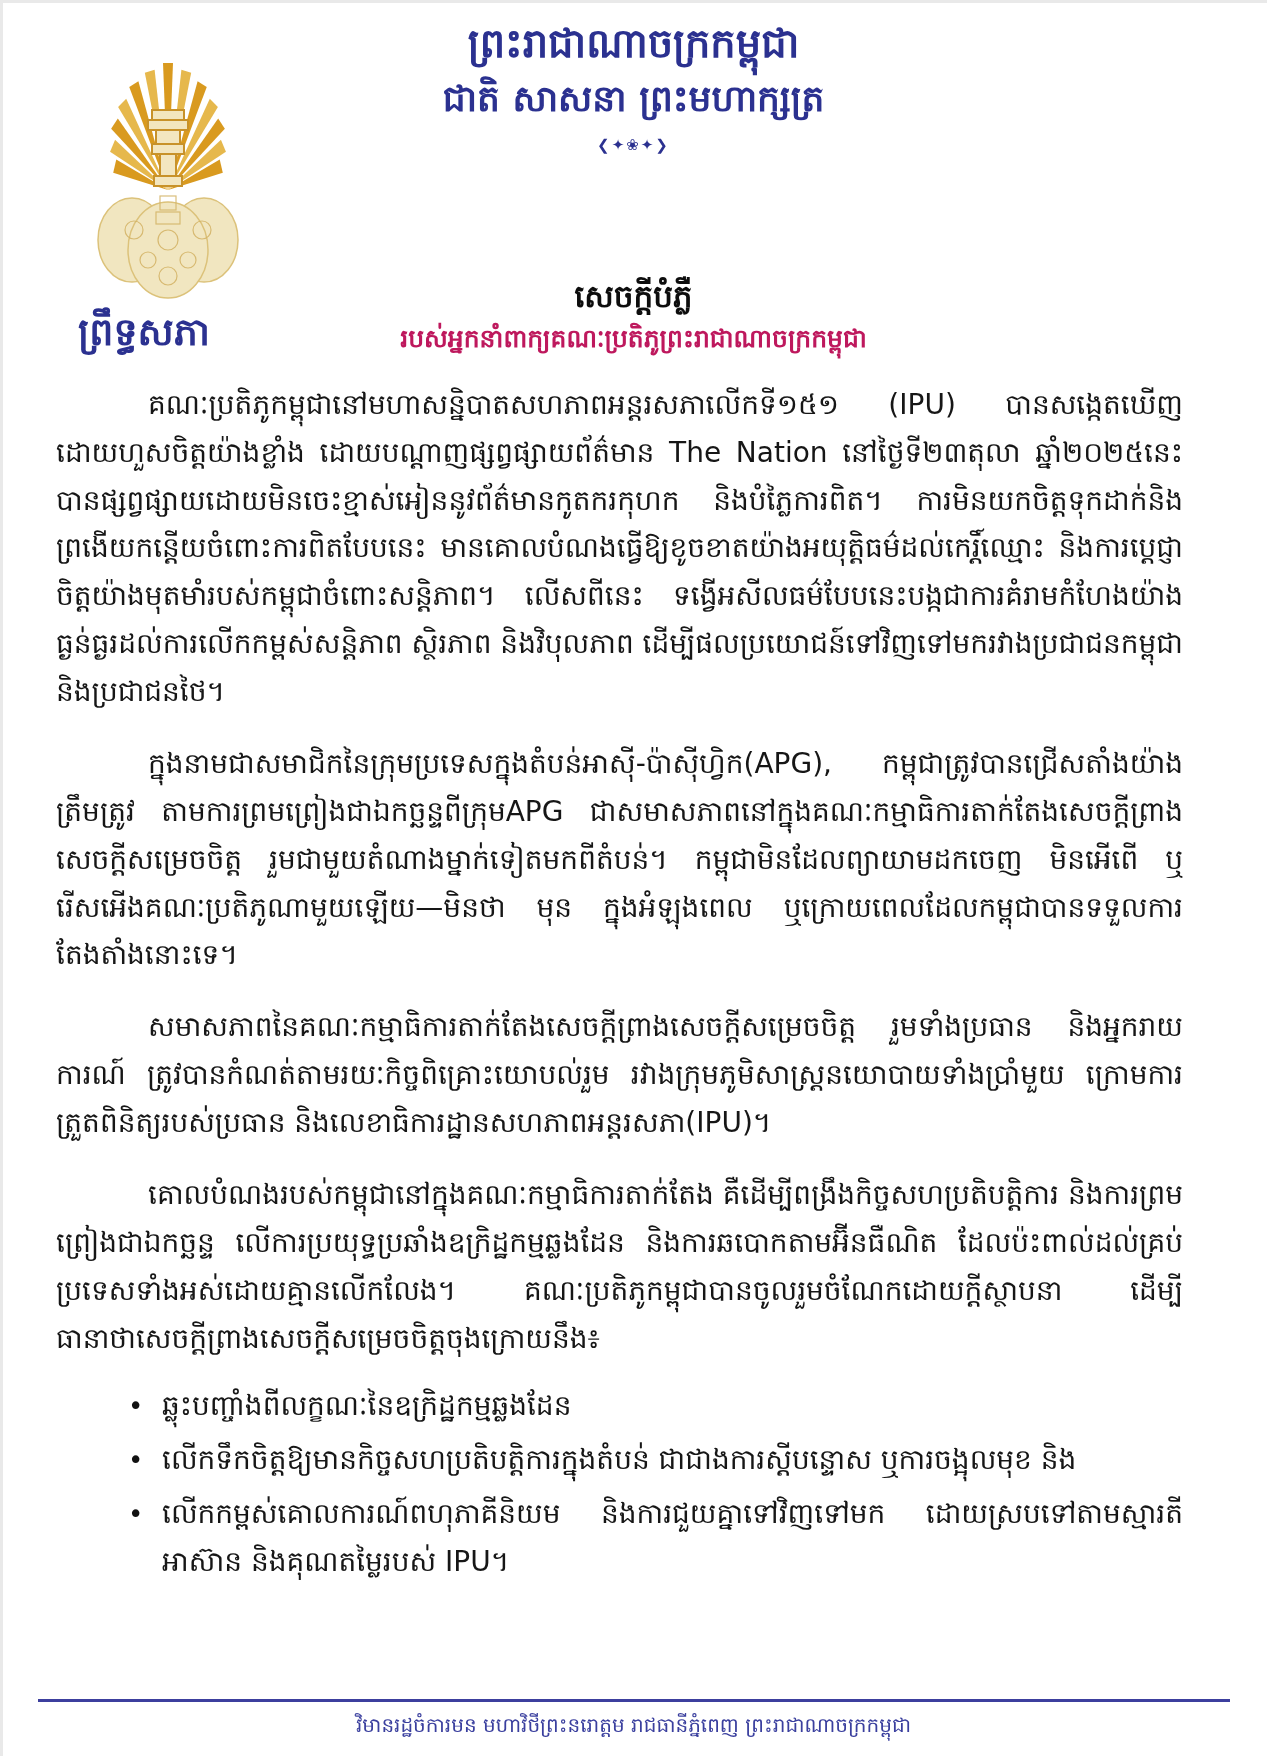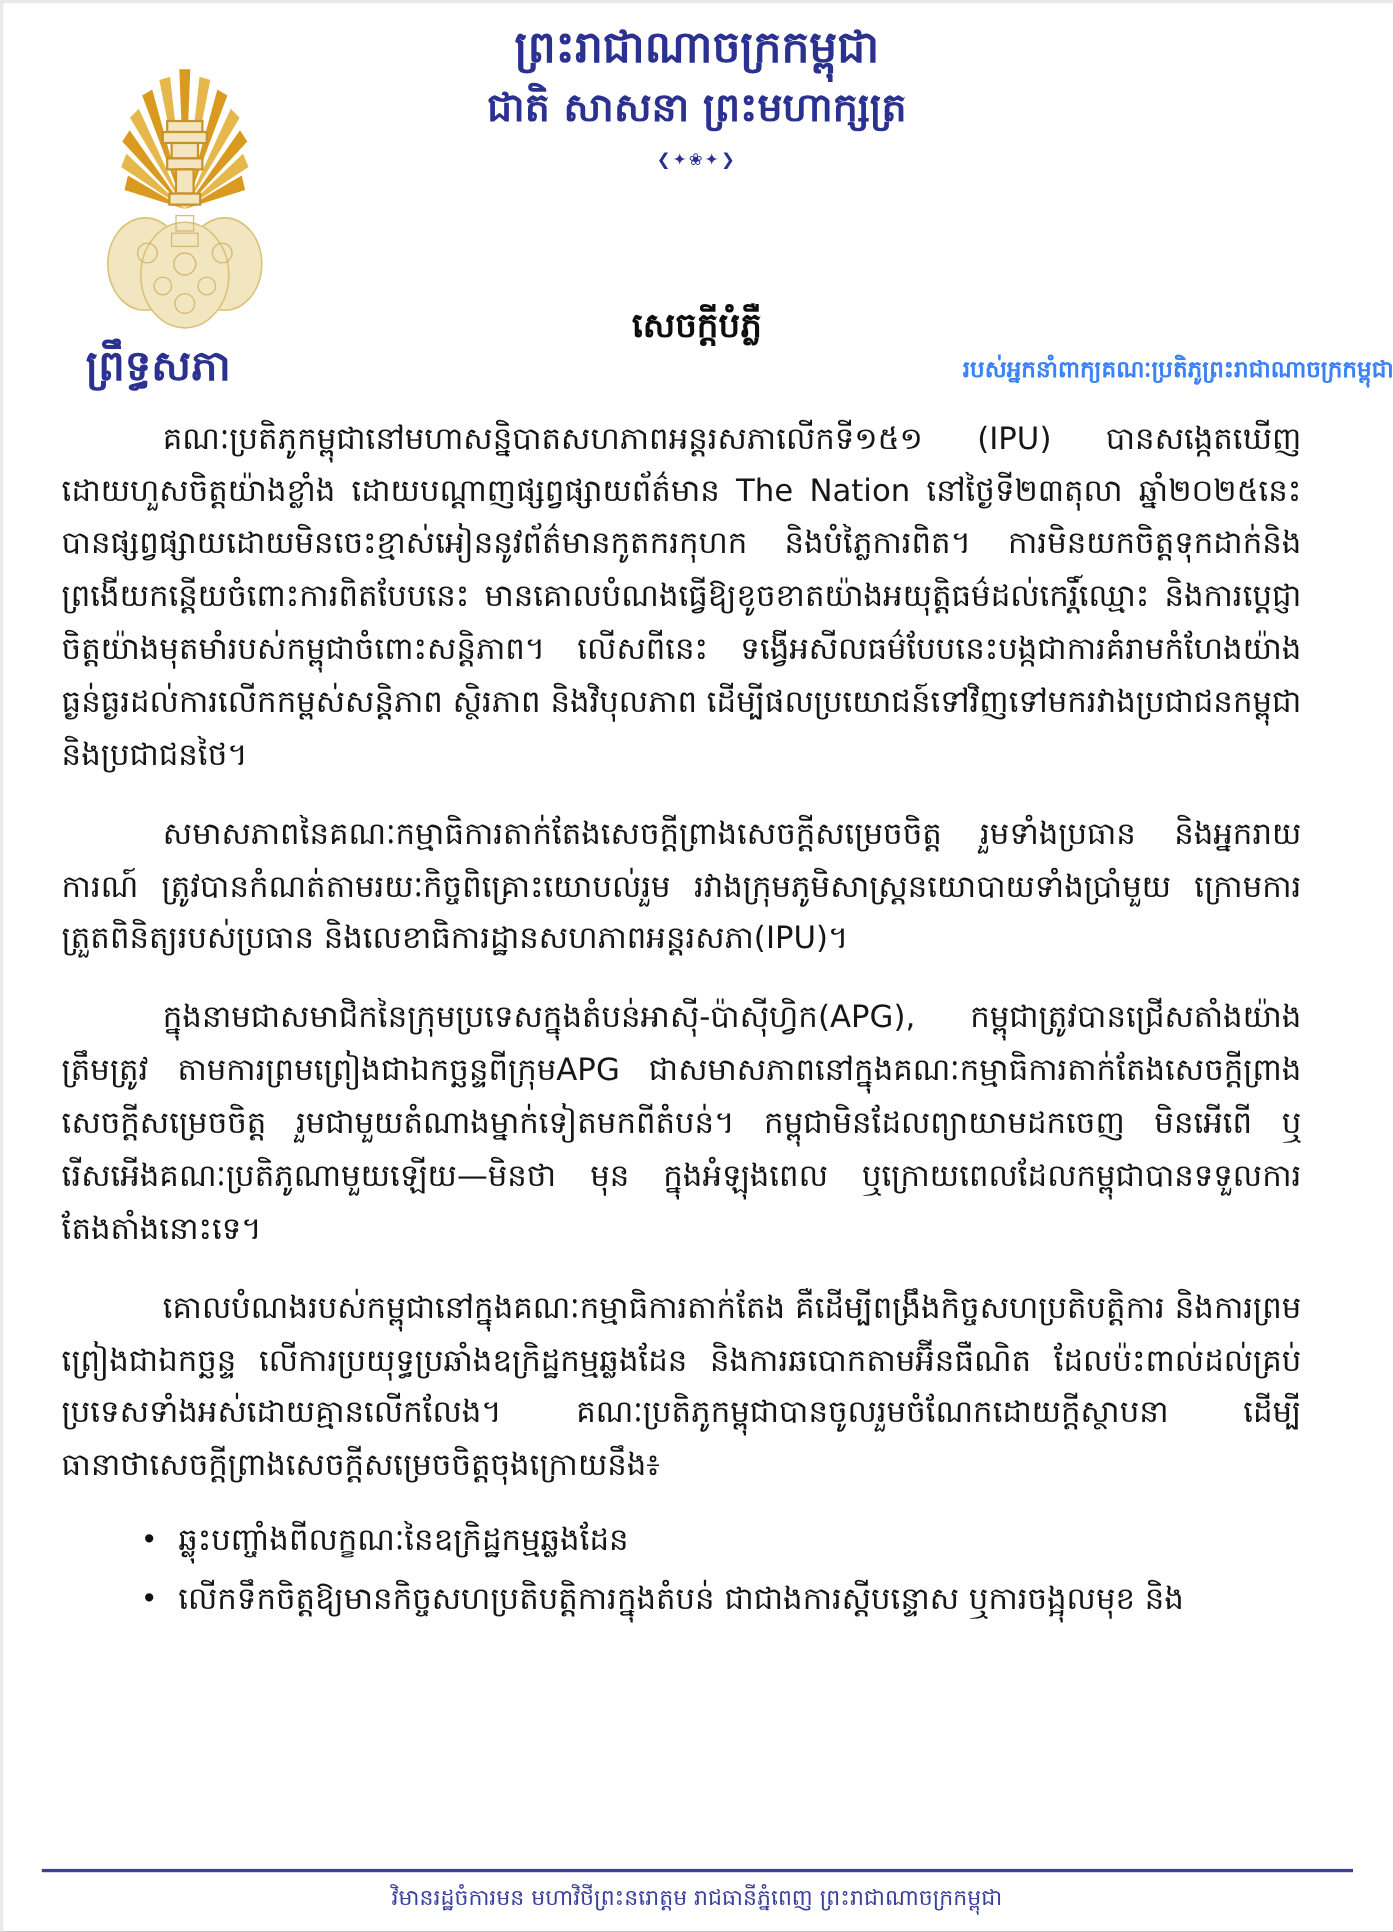--- a/index.html
+++ b/index.html
@@ -53,25 +53,24 @@
   
   .doc-title-block{margin-top:118px;text-align:center;}
   .doc-title{
     font-size:31px;
     font-weight:bold;
     color:#0d0d0d;
     line-height:1.55;
     text-align:center;
   }
   .doc-subtitle{
-    font-size:21px;
-    font-weight:bold;
-    color:#3b82f6;
+    font-size:25px;
+    font-weight:bold;
+    color:#be185d;
     line-height:1.55;
-    text-align:right;
   }
   
   .body-text{
     margin:22px 84px 0 56px;
     font-size:28px;
     line-height:1.71;
     text-align:justify;
   }
   .body-text p{
     margin:0 0 24px 0;
@@ -179,26 +178,27 @@
     <div class="ornament">❮✦❀✦❯</div>
   </div>
 
   <div class="doc-title-block">
     <div class="doc-title">សេចក្តីបំភ្លឺ</div>
     <div class="doc-subtitle">របស់អ្នកនាំពាក្យគណៈប្រតិភូព្រះរាជាណាចក្រកម្ពុជា</div>
   </div>
 
   <div class="body-text">
     <p>គណៈប្រតិភូកម្ពុជានៅមហាសន្និបាតសហភាពអន្តរសភាលើកទី១៥១ (IPU) បានសង្កេតឃើញដោយហួសចិត្តយ៉ាងខ្លាំង ដោយបណ្តាញផ្សព្វផ្សាយព័ត៌មាន The Nation នៅថ្ងៃទី២៣តុលា ឆ្នាំ២០២៥នេះ បានផ្សព្វផ្សាយដោយមិនចេះខ្មាស់អៀននូវព័ត៌មានកូតករកុហក និងបំភ្លៃការពិត។ ការមិនយកចិត្តទុកដាក់និងព្រងើយកន្តើយចំពោះការពិតបែបនេះ មានគោលបំណងធ្វើឱ្យខូចខាតយ៉ាងអយុត្តិធម៌ដល់កេរ្តិ៍ឈ្មោះ និងការប្តេជ្ញាចិត្តយ៉ាងមុតមាំរបស់កម្ពុជាចំពោះសន្តិភាព។ លើសពីនេះ ទង្វើអសីលធម៌បែបនេះបង្កជាការគំរាមកំហែងយ៉ាងធ្ងន់ធ្ងរដល់ការលើកកម្ពស់សន្តិភាព ស្ថិរភាព និងវិបុលភាព ដើម្បីផលប្រយោជន៍ទៅវិញទៅមករវាងប្រជាជនកម្ពុជា និងប្រជាជនថៃ។</p>
+    <p>ក្នុងនាមជាសមាជិកនៃក្រុមប្រទេសក្នុងតំបន់អាស៊ី-ប៉ាស៊ីហ្វិក(APG), កម្ពុជាត្រូវបានជ្រើសតាំងយ៉ាងត្រឹមត្រូវ តាមការព្រមព្រៀងជាឯកច្ឆន្ទពីក្រុមAPG ជាសមាសភាពនៅក្នុងគណៈកម្មាធិការតាក់តែងសេចក្តីព្រាងសេចក្តីសម្រេចចិត្ត រួមជាមួយតំណាងម្នាក់ទៀតមកពីតំបន់។ កម្ពុជាមិនដែលព្យាយាមដកចេញ មិនអើពើ ឬរើសអើងគណៈប្រតិភូណាមួយឡើយ—មិនថា មុន ក្នុងអំឡុងពេល ឬក្រោយពេលដែលកម្ពុជាបានទទួលការតែងតាំងនោះទេ។</p>
     <p>សមាសភាពនៃគណៈកម្មាធិការតាក់តែងសេចក្តីព្រាងសេចក្តីសម្រេចចិត្ត រួមទាំងប្រធាន និងអ្នករាយការណ៍ ត្រូវបានកំណត់តាមរយៈកិច្ចពិគ្រោះយោបល់រួម រវាងក្រុមភូមិសាស្ត្រនយោបាយទាំងប្រាំមួយ ក្រោមការត្រួតពិនិត្យរបស់ប្រធាន និងលេខាធិការដ្ឋានសហភាពអន្តរសភា(IPU)។</p>
-    <p>ក្នុងនាមជាសមាជិកនៃក្រុមប្រទេសក្នុងតំបន់អាស៊ី-ប៉ាស៊ីហ្វិក(APG), កម្ពុជាត្រូវបានជ្រើសតាំងយ៉ាងត្រឹមត្រូវ តាមការព្រមព្រៀងជាឯកច្ឆន្ទពីក្រុមAPG ជាសមាសភាពនៅក្នុងគណៈកម្មាធិការតាក់តែងសេចក្តីព្រាងសេចក្តីសម្រេចចិត្ត រួមជាមួយតំណាងម្នាក់ទៀតមកពីតំបន់។ កម្ពុជាមិនដែលព្យាយាមដកចេញ មិនអើពើ ឬរើសអើងគណៈប្រតិភូណាមួយឡើយ—មិនថា មុន ក្នុងអំឡុងពេល ឬក្រោយពេលដែលកម្ពុជាបានទទួលការតែងតាំងនោះទេ។</p>
     <p>គោលបំណងរបស់កម្ពុជានៅក្នុងគណៈកម្មាធិការតាក់តែង គឺដើម្បីពង្រឹងកិច្ចសហប្រតិបត្តិការ និងការព្រមព្រៀងជាឯកច្ឆន្ទ លើការប្រយុទ្ធប្រឆាំងឧក្រិដ្ឋកម្មឆ្លងដែន និងការឆបោកតាមអ៊ីនធឺណិត ដែលប៉ះពាល់ដល់គ្រប់ប្រទេសទាំងអស់ដោយគ្មានលើកលែង។ គណៈប្រតិភូកម្ពុជាបានចូលរួមចំណែកដោយក្តីស្ថាបនា ដើម្បីធានាថាសេចក្តីព្រាងសេចក្តីសម្រេចចិត្តចុងក្រោយនឹង៖</p>
     <ul class="points">
       <li>ឆ្លុះបញ្ចាំងពីលក្ខណៈនៃឧក្រិដ្ឋកម្មឆ្លងដែន</li>
       <li>លើកទឹកចិត្តឱ្យមានកិច្ចសហប្រតិបត្តិការក្នុងតំបន់ ជាជាងការស្តីបន្ទោស ឬការចង្អុលមុខ និង</li>
+      <li>លើកកម្ពស់គោលការណ៍ពហុភាគីនិយម និងការជួយគ្នាទៅវិញទៅមក ដោយស្របទៅតាមស្មារតីអាស៊ាន និងគុណតម្លៃរបស់ IPU។</li>
     </ul>
   </div>
 
   <div class="footer">
     <div class="footer-rule"></div>
     <div class="footer-line">វិមានរដ្ឋចំការមន មហាវិថីព្រះនរោត្តម រាជធានីភ្នំពេញ ព្រះរាជាណាចក្រកម្ពុជា</div>
   </div>
 
 </div>
 

